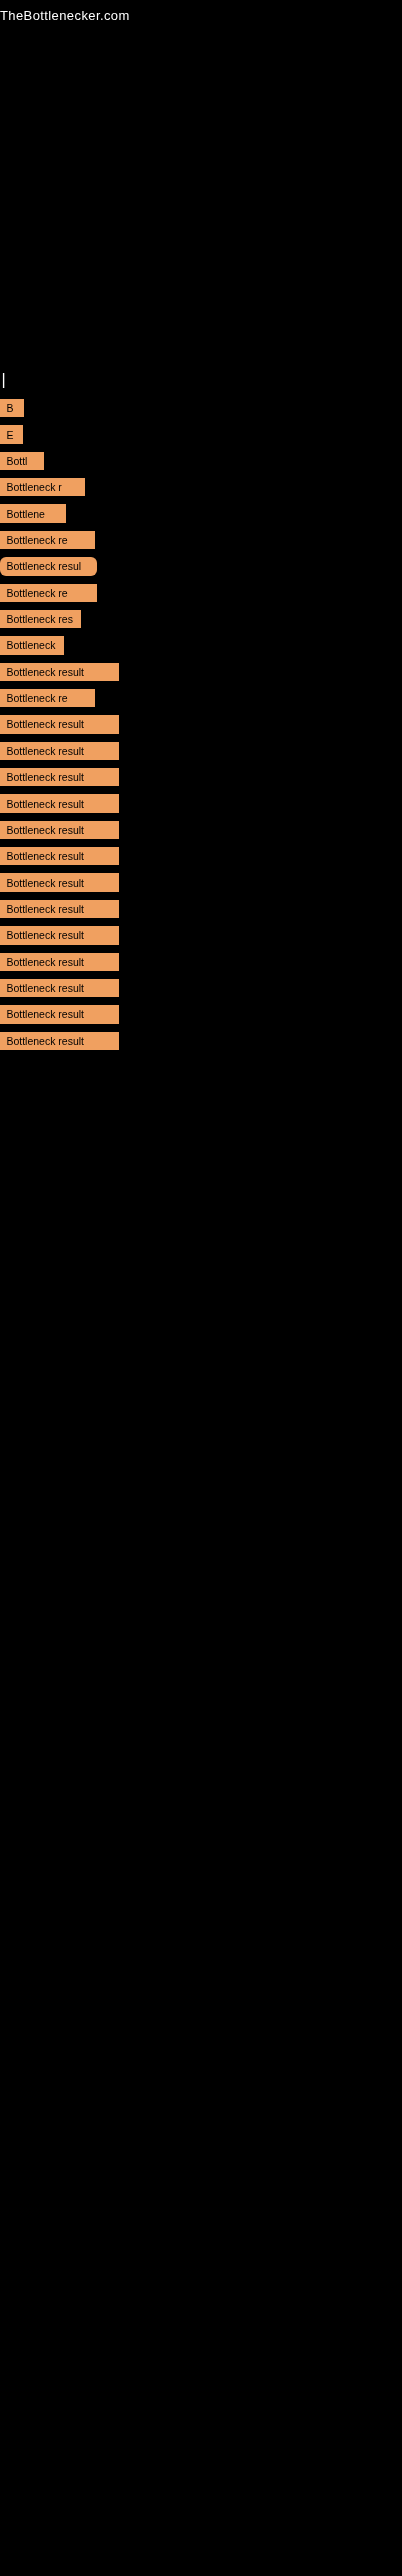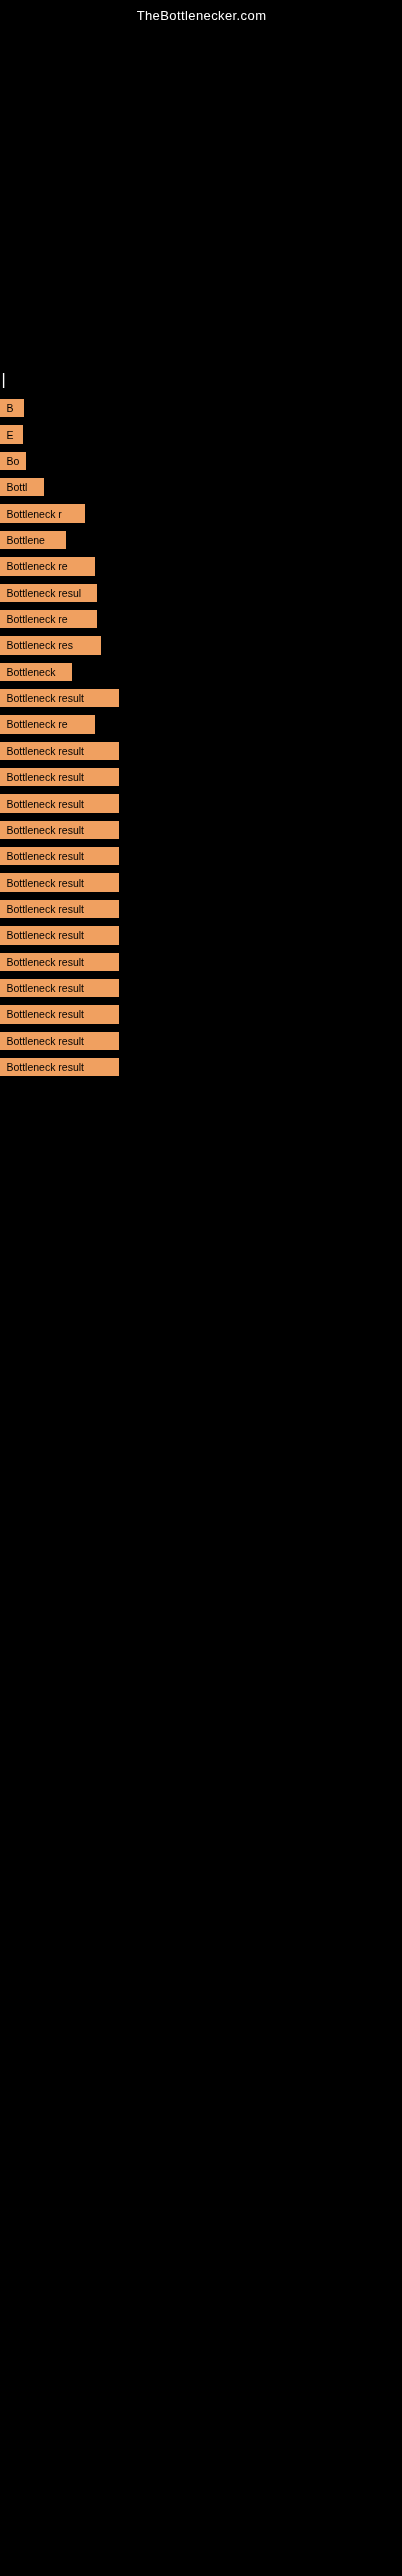--- a/index.html
+++ b/index.html
@@ -6,21 +6,21 @@
     body {
       background: #000;
       width: 403px;
       min-height: 2576px;
       font-family: Arial, sans-serif;
       position: relative;
     }
     .site-title {
       color: #fff;
       font-size: 13px;
-      text-align: center;
+      text-align: left;
       padding: 8px 0 4px 0;
       letter-spacing: 0.4px;
     }
     .main-container {
       padding: 0 0 16px 0;
     }
     .dark-section {
       background: #000;
       height: 338px;
       width: 100%;
@@ -62,45 +62,42 @@
   <span class="cursor-line">|</span>
 
   <div class="result-list" id="result-list">
   <div class="result-item">
         <span class="result-label" style="width: 24px; max-width: 24px;">B</span>
       </div>
       <div class="result-item">
         <span class="result-label" style="width: 22.5px; max-width: 22.5px;">E</span>
       </div>
       <div class="result-item">
-        <span class="result-label" style="width: 26px; max-width: 26px;">Bo</span>
-      </div>
-      <div class="result-item">
         <span class="result-label" style="width: 68px; max-width: 44px;">Bottl</span>
       </div>
       <div class="result-item">
         <span class="result-label" style="width: 97px; max-width: 85px;">Bottleneck r</span>
       </div>
       <div class="result-item">
         <span class="result-label" style="width: 68px; max-width: 66px;">Bottlene</span>
       </div>
       <div class="result-item">
         <span class="result-label" style="width: 95px; max-width: 95px;">Bottleneck re</span>
       </div>
       <div class="result-item">
-        <span class="result-label" style="width: 97px; max-width: 113px;">Bottleneck resul</span>
+        <span class="result-label" style="width: 97px; max-width: 113px; border-radius: 6px;">Bottleneck resul</span>
       </div>
       <div class="result-item">
         <span class="result-label" style="width: 97px; max-width: 97px;">Bottleneck re</span>
       </div>
       <div class="result-item">
-        <span class="result-label" style="width: 101px; max-width: 101px;">Bottleneck res</span>
+        <span class="result-label" style="width: 81px; max-width: 101px;">Bottleneck res</span>
       </div>
       <div class="result-item">
-        <span class="result-label" style="width: 72px; max-width: 76px;">Bottleneck</span>
+        <span class="result-label" style="width: 64px; max-width: 76px;">Bottleneck</span>
       </div>
       <div class="result-item">
         <span class="result-label" style="width: 119px; max-width: 119px;">Bottleneck result</span>
       </div>
       <div class="result-item">
         <span class="result-label" style="width: 95px; max-width: 95px;">Bottleneck re</span>
       </div>
       <div class="result-item">
         <span class="result-label" style="width: 119px; max-width: 119px;">Bottleneck result</span>
       </div>

